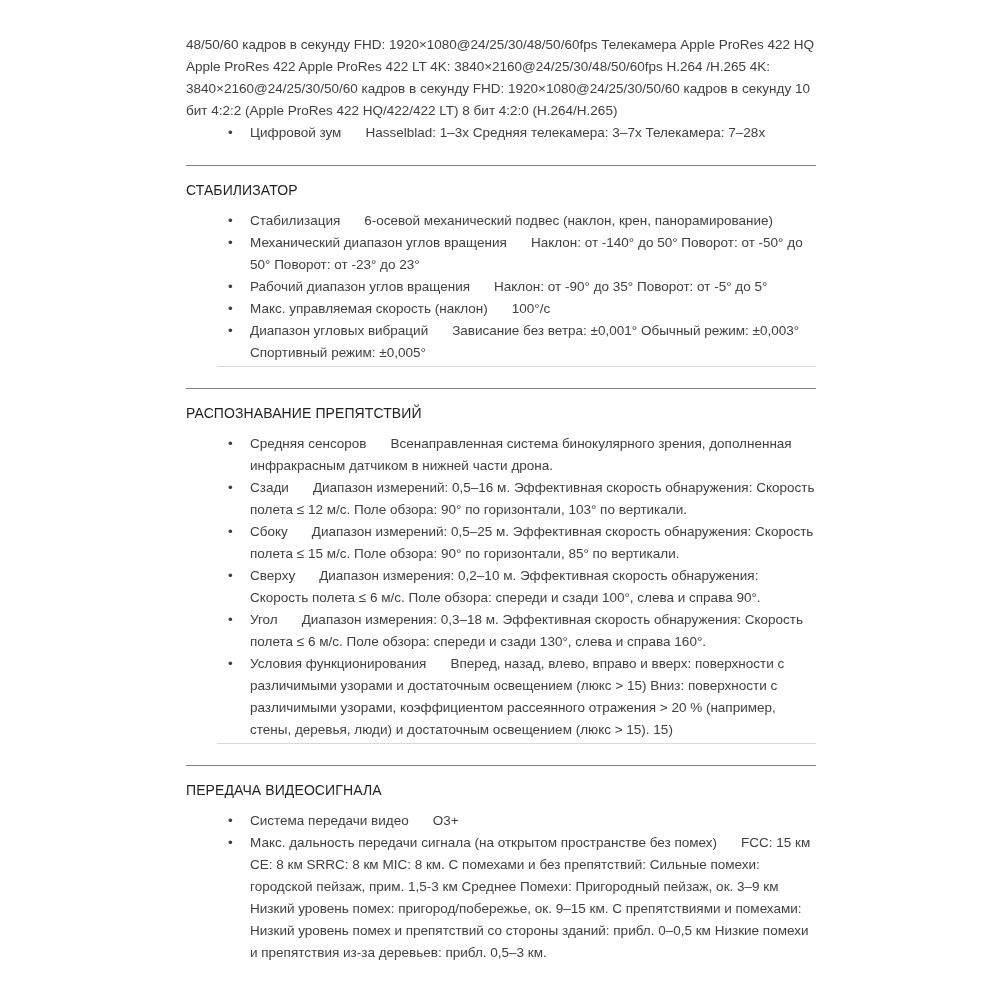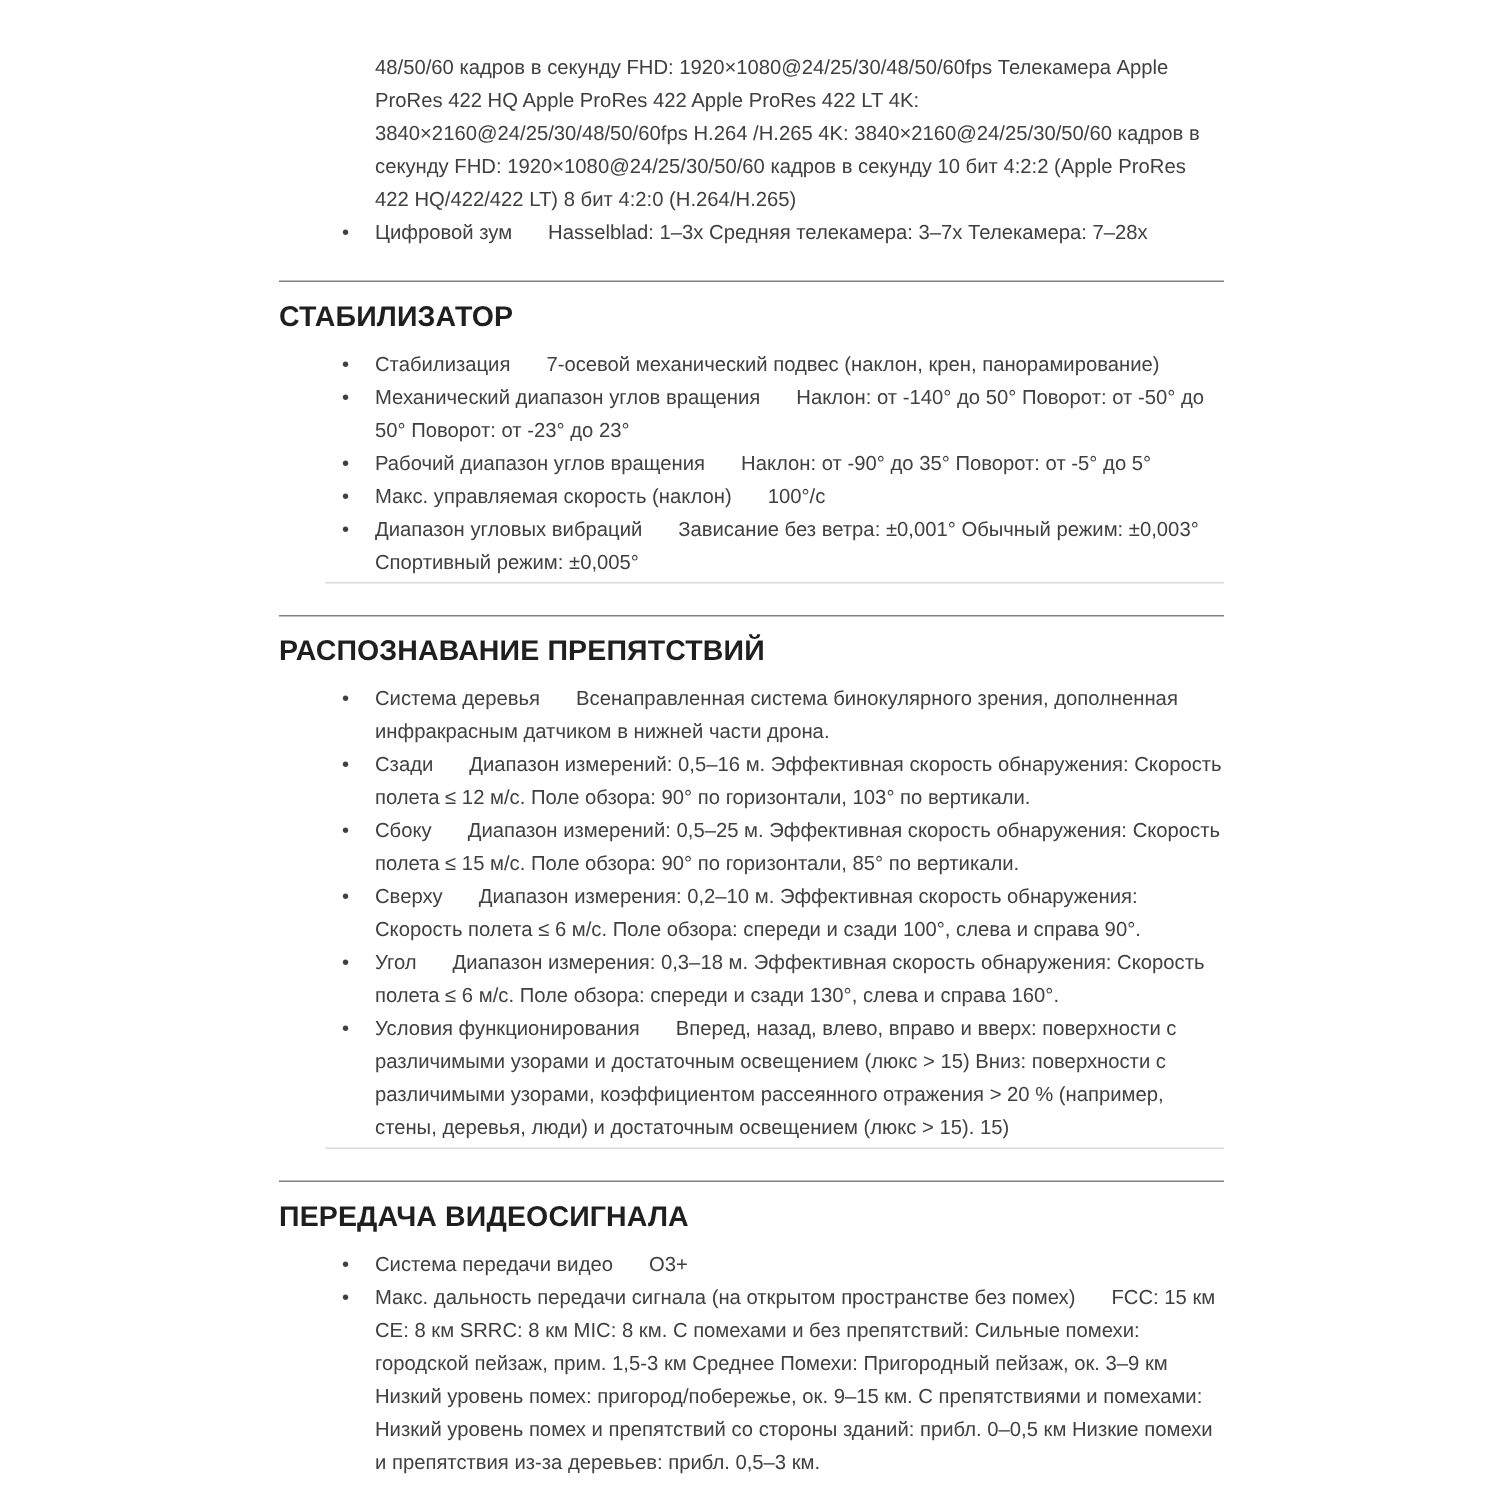--- a/index.html
+++ b/index.html
@@ -15,41 +15,40 @@
     width:1000px;height:1000px;overflow:hidden;
     font-family:"Liberation Sans","DejaVu Sans",sans-serif;
     font-size:13.5px;line-height:22px;color:var(--text-color);
   }
   .page{
     width:630px;
     margin-left:186px;
     padding-top:34px;
   }
   .continuation{
-    margin-left:64px;
   }
   ul.spec-list{
     list-style:none;
   }
   li.spec-item{
     position:relative;
     padding-left:64px;
   }
   li.spec-item::before{
     content:"•";
     position:absolute;
     left:42px;top:0;
     color:var(--text-color);
   }
   .term{font-weight:normal;}
   .gap{display:inline-block;width:24px;}
   h2.section-title{
-    font-size:19px;
+    font-size:14px;
     line-height:22px;
-    font-weight:bold;
+    font-weight:normal;
     color:var(--heading-color);
     margin:12px 0 9px 0;
     letter-spacing:.1px;
   }
   hr{border:none;}
   hr.rule-dark{
     border-top:1px solid var(--rule-dark);
     margin:21px 0 13px 0;
   }
   hr.rule-faint{
@@ -66,33 +65,33 @@
 
   <ul class="spec-list" id="intro-list">
       <li class="spec-item"><span class="term">Цифровой зум</span><span class="gap"></span><span class="value">Hasselblad: 1–3x Средняя телекамера: 3–7x Телекамера: 7–28x</span></li>
     </ul>
 
   <div id="sections">
       <section class="spec-section">
     <hr class="rule-dark">
     <h2 class="section-title">СТАБИЛИЗАТОР</h2>
     <ul class="spec-list">
-          <li class="spec-item"><span class="term">Стабилизация</span><span class="gap"></span><span class="value">7-осевой механический подвес (наклон, крен, панорамирование)</span></li>
+          <li class="spec-item"><span class="term">Стабилизация</span><span class="gap"></span><span class="value">6-осевой механический подвес (наклон, крен, панорамирование)</span></li>
           <li class="spec-item"><span class="term">Механический диапазон углов вращения</span><span class="gap"></span><span class="value">Наклон: от -140° до 50° Поворот: от -50° до 50° Поворот: от -23° до 23°</span></li>
           <li class="spec-item"><span class="term">Рабочий диапазон углов вращения</span><span class="gap"></span><span class="value">Наклон: от -90° до 35° Поворот: от -5° до 5°</span></li>
           <li class="spec-item"><span class="term">Макс. управляемая скорость (наклон)</span><span class="gap"></span><span class="value">100°/с</span></li>
           <li class="spec-item"><span class="term">Диапазон угловых вибраций</span><span class="gap"></span><span class="value">Зависание без ветра: ±0,001° Обычный режим: ±0,003° Спортивный режим: ±0,005°</span></li>
         </ul>
     <hr class="rule-faint">
   </section>
       <section class="spec-section">
     <hr class="rule-dark">
     <h2 class="section-title">РАСПОЗНАВАНИЕ ПРЕПЯТСТВИЙ</h2>
     <ul class="spec-list">
-          <li class="spec-item"><span class="term">Система деревья</span><span class="gap"></span><span class="value">Всенаправленная система бинокулярного зрения, дополненная инфракрасным датчиком в нижней части дрона.</span></li>
+          <li class="spec-item"><span class="term">Средняя сенсоров</span><span class="gap"></span><span class="value">Всенаправленная система бинокулярного зрения, дополненная инфракрасным датчиком в нижней части дрона.</span></li>
           <li class="spec-item"><span class="term">Сзади</span><span class="gap"></span><span class="value">Диапазон измерений: 0,5–16 м. Эффективная скорость обнаружения: Скорость полета ≤ 12 м/с. Поле обзора: 90° по горизонтали, 103° по вертикали.</span></li>
           <li class="spec-item"><span class="term">Сбоку</span><span class="gap"></span><span class="value">Диапазон измерений: 0,5–25 м. Эффективная скорость обнаружения: Скорость полета ≤ 15 м/с. Поле обзора: 90° по горизонтали, 85° по вертикали.</span></li>
           <li class="spec-item"><span class="term">Сверху</span><span class="gap"></span><span class="value">Диапазон измерения: 0,2–10 м. Эффективная скорость обнаружения: Скорость полета ≤ 6 м/с. Поле обзора: спереди и сзади 100°, слева и справа 90°.</span></li>
           <li class="spec-item"><span class="term">Угол</span><span class="gap"></span><span class="value">Диапазон измерения: 0,3–18 м. Эффективная скорость обнаружения: Скорость полета ≤ 6 м/с. Поле обзора: спереди и сзади 130°, слева и справа 160°.</span></li>
           <li class="spec-item"><span class="term">Условия функционирования</span><span class="gap"></span><span class="value">Вперед, назад, влево, вправо и вверх: поверхности с различимыми узорами и достаточным освещением (люкс &gt; 15) Вниз: поверхности с различимыми узорами, коэффициентом рассеянного отражения &gt; 20 % (например, стены, деревья, люди) и достаточным освещением (люкс &gt; 15). 15)</span></li>
         </ul>
     <hr class="rule-faint">
   </section>
       <section class="spec-section">
     <hr class="rule-dark">

